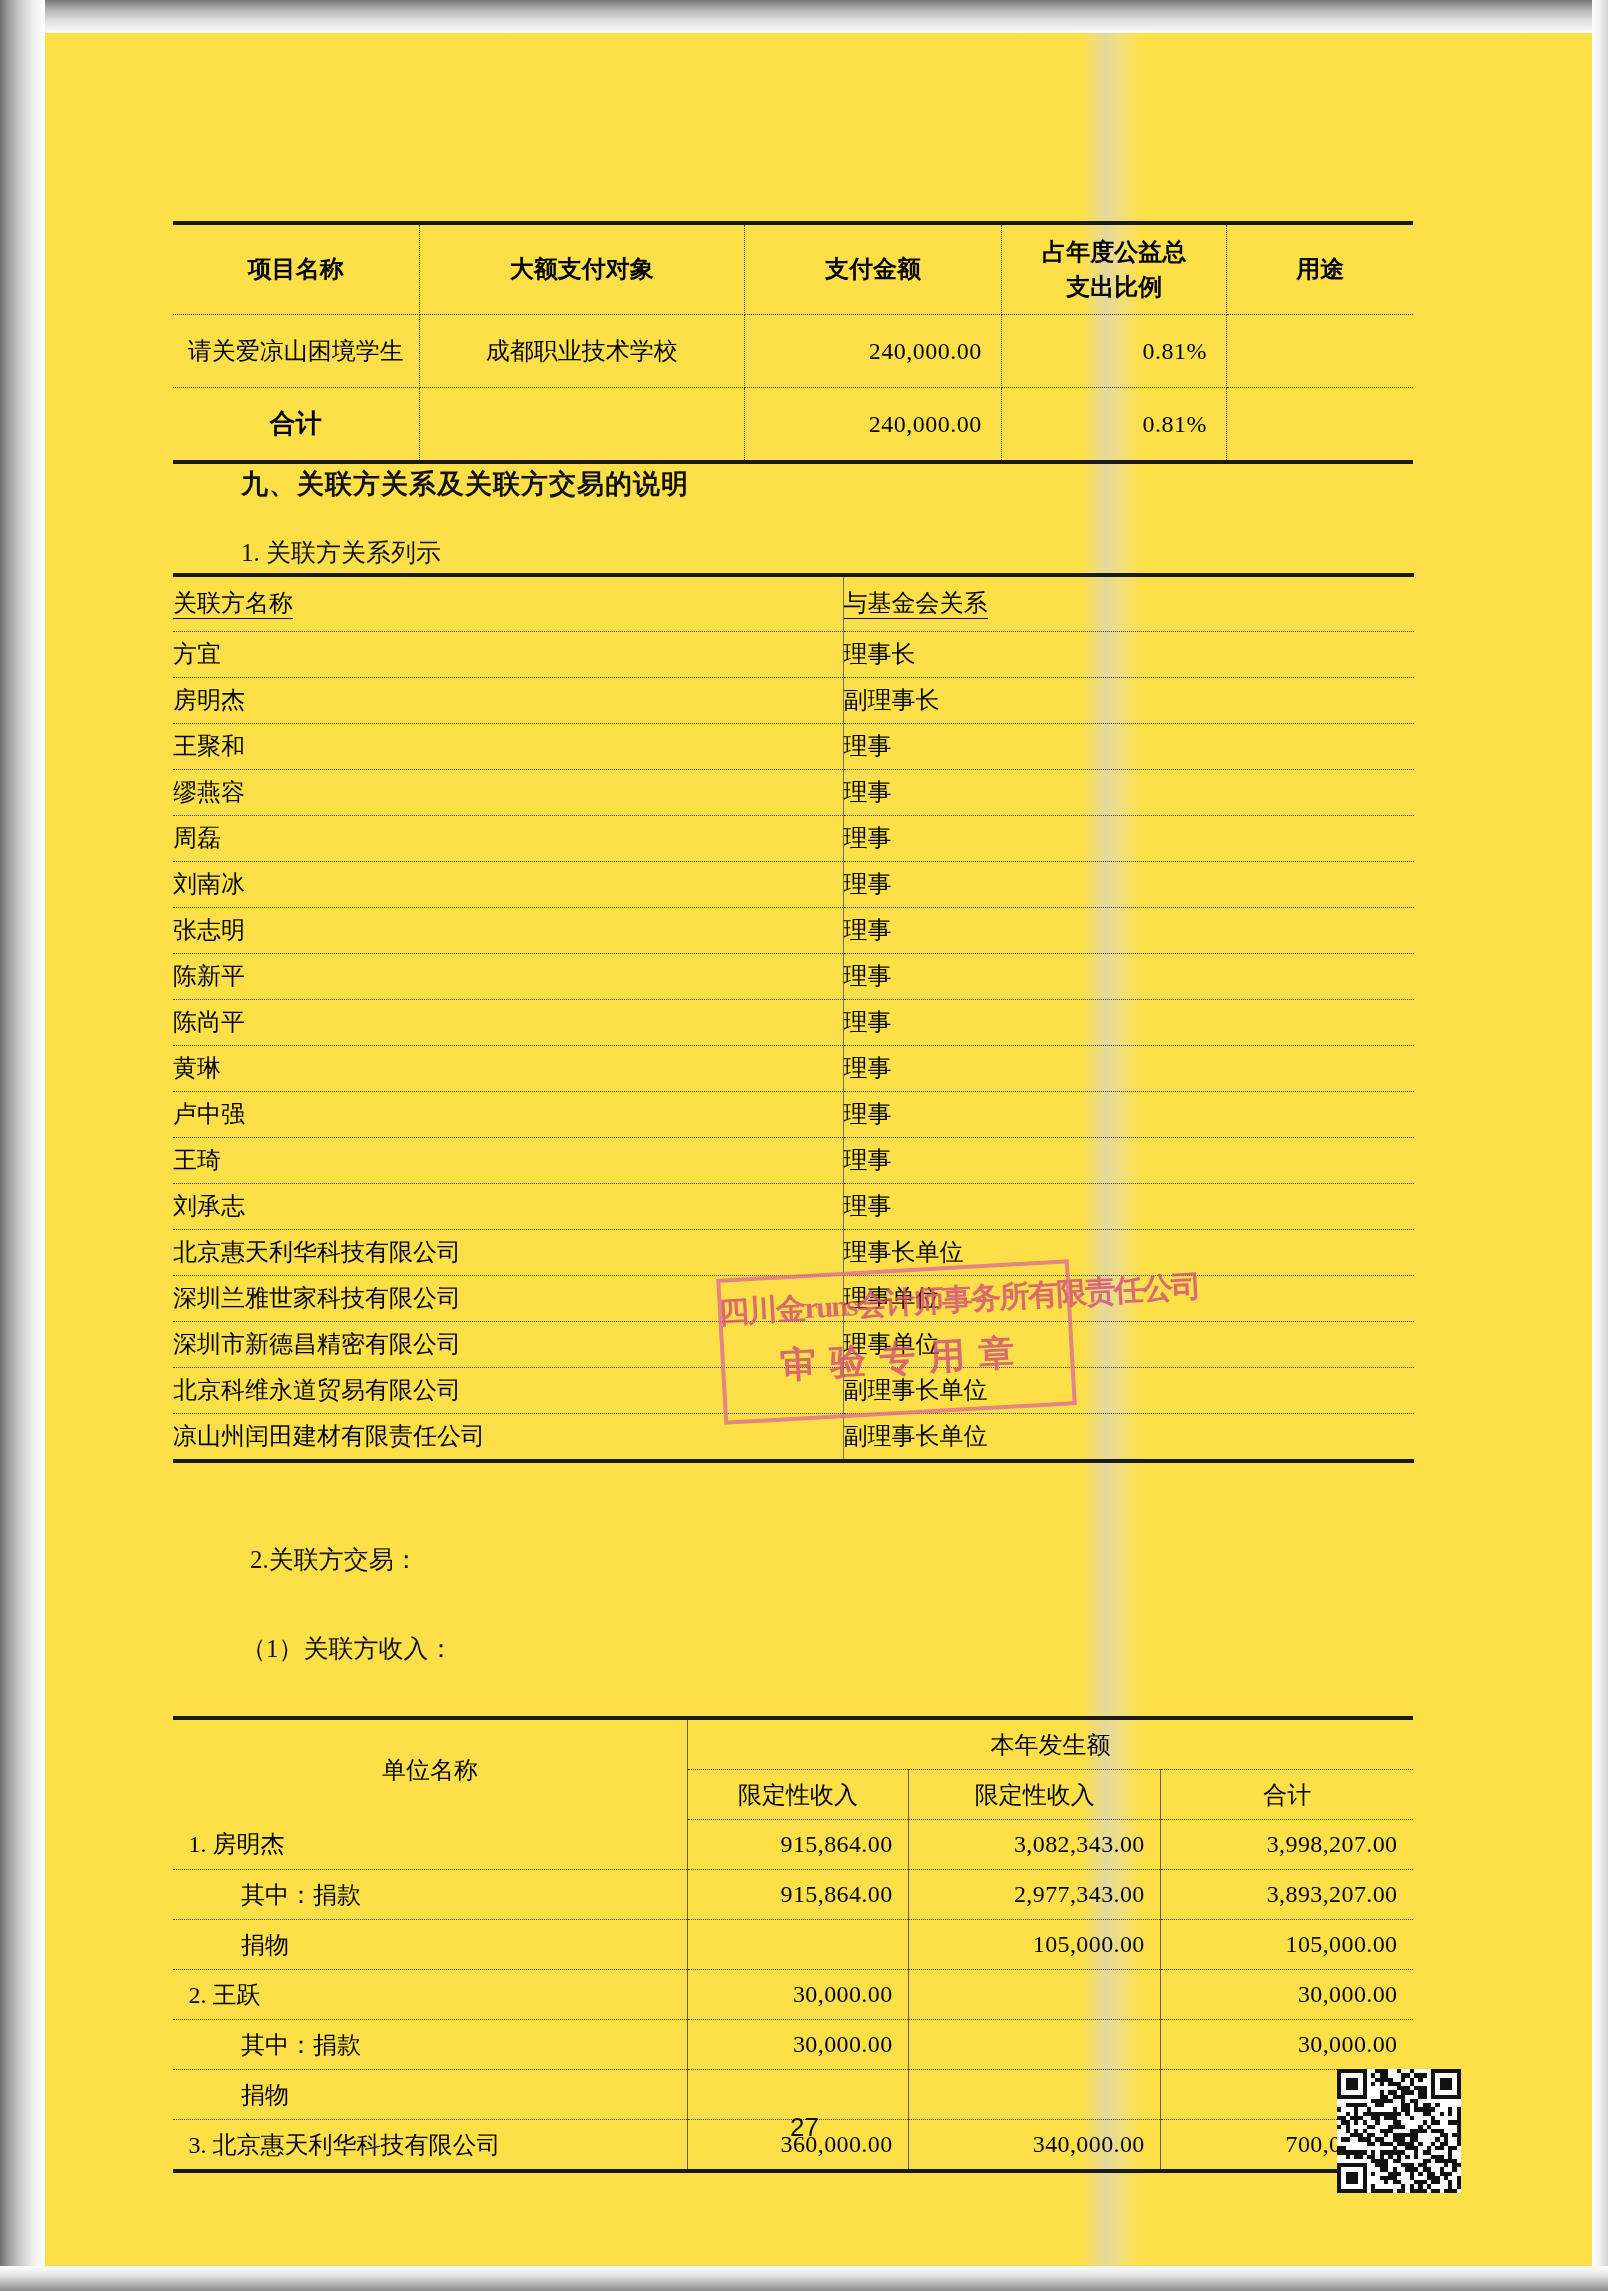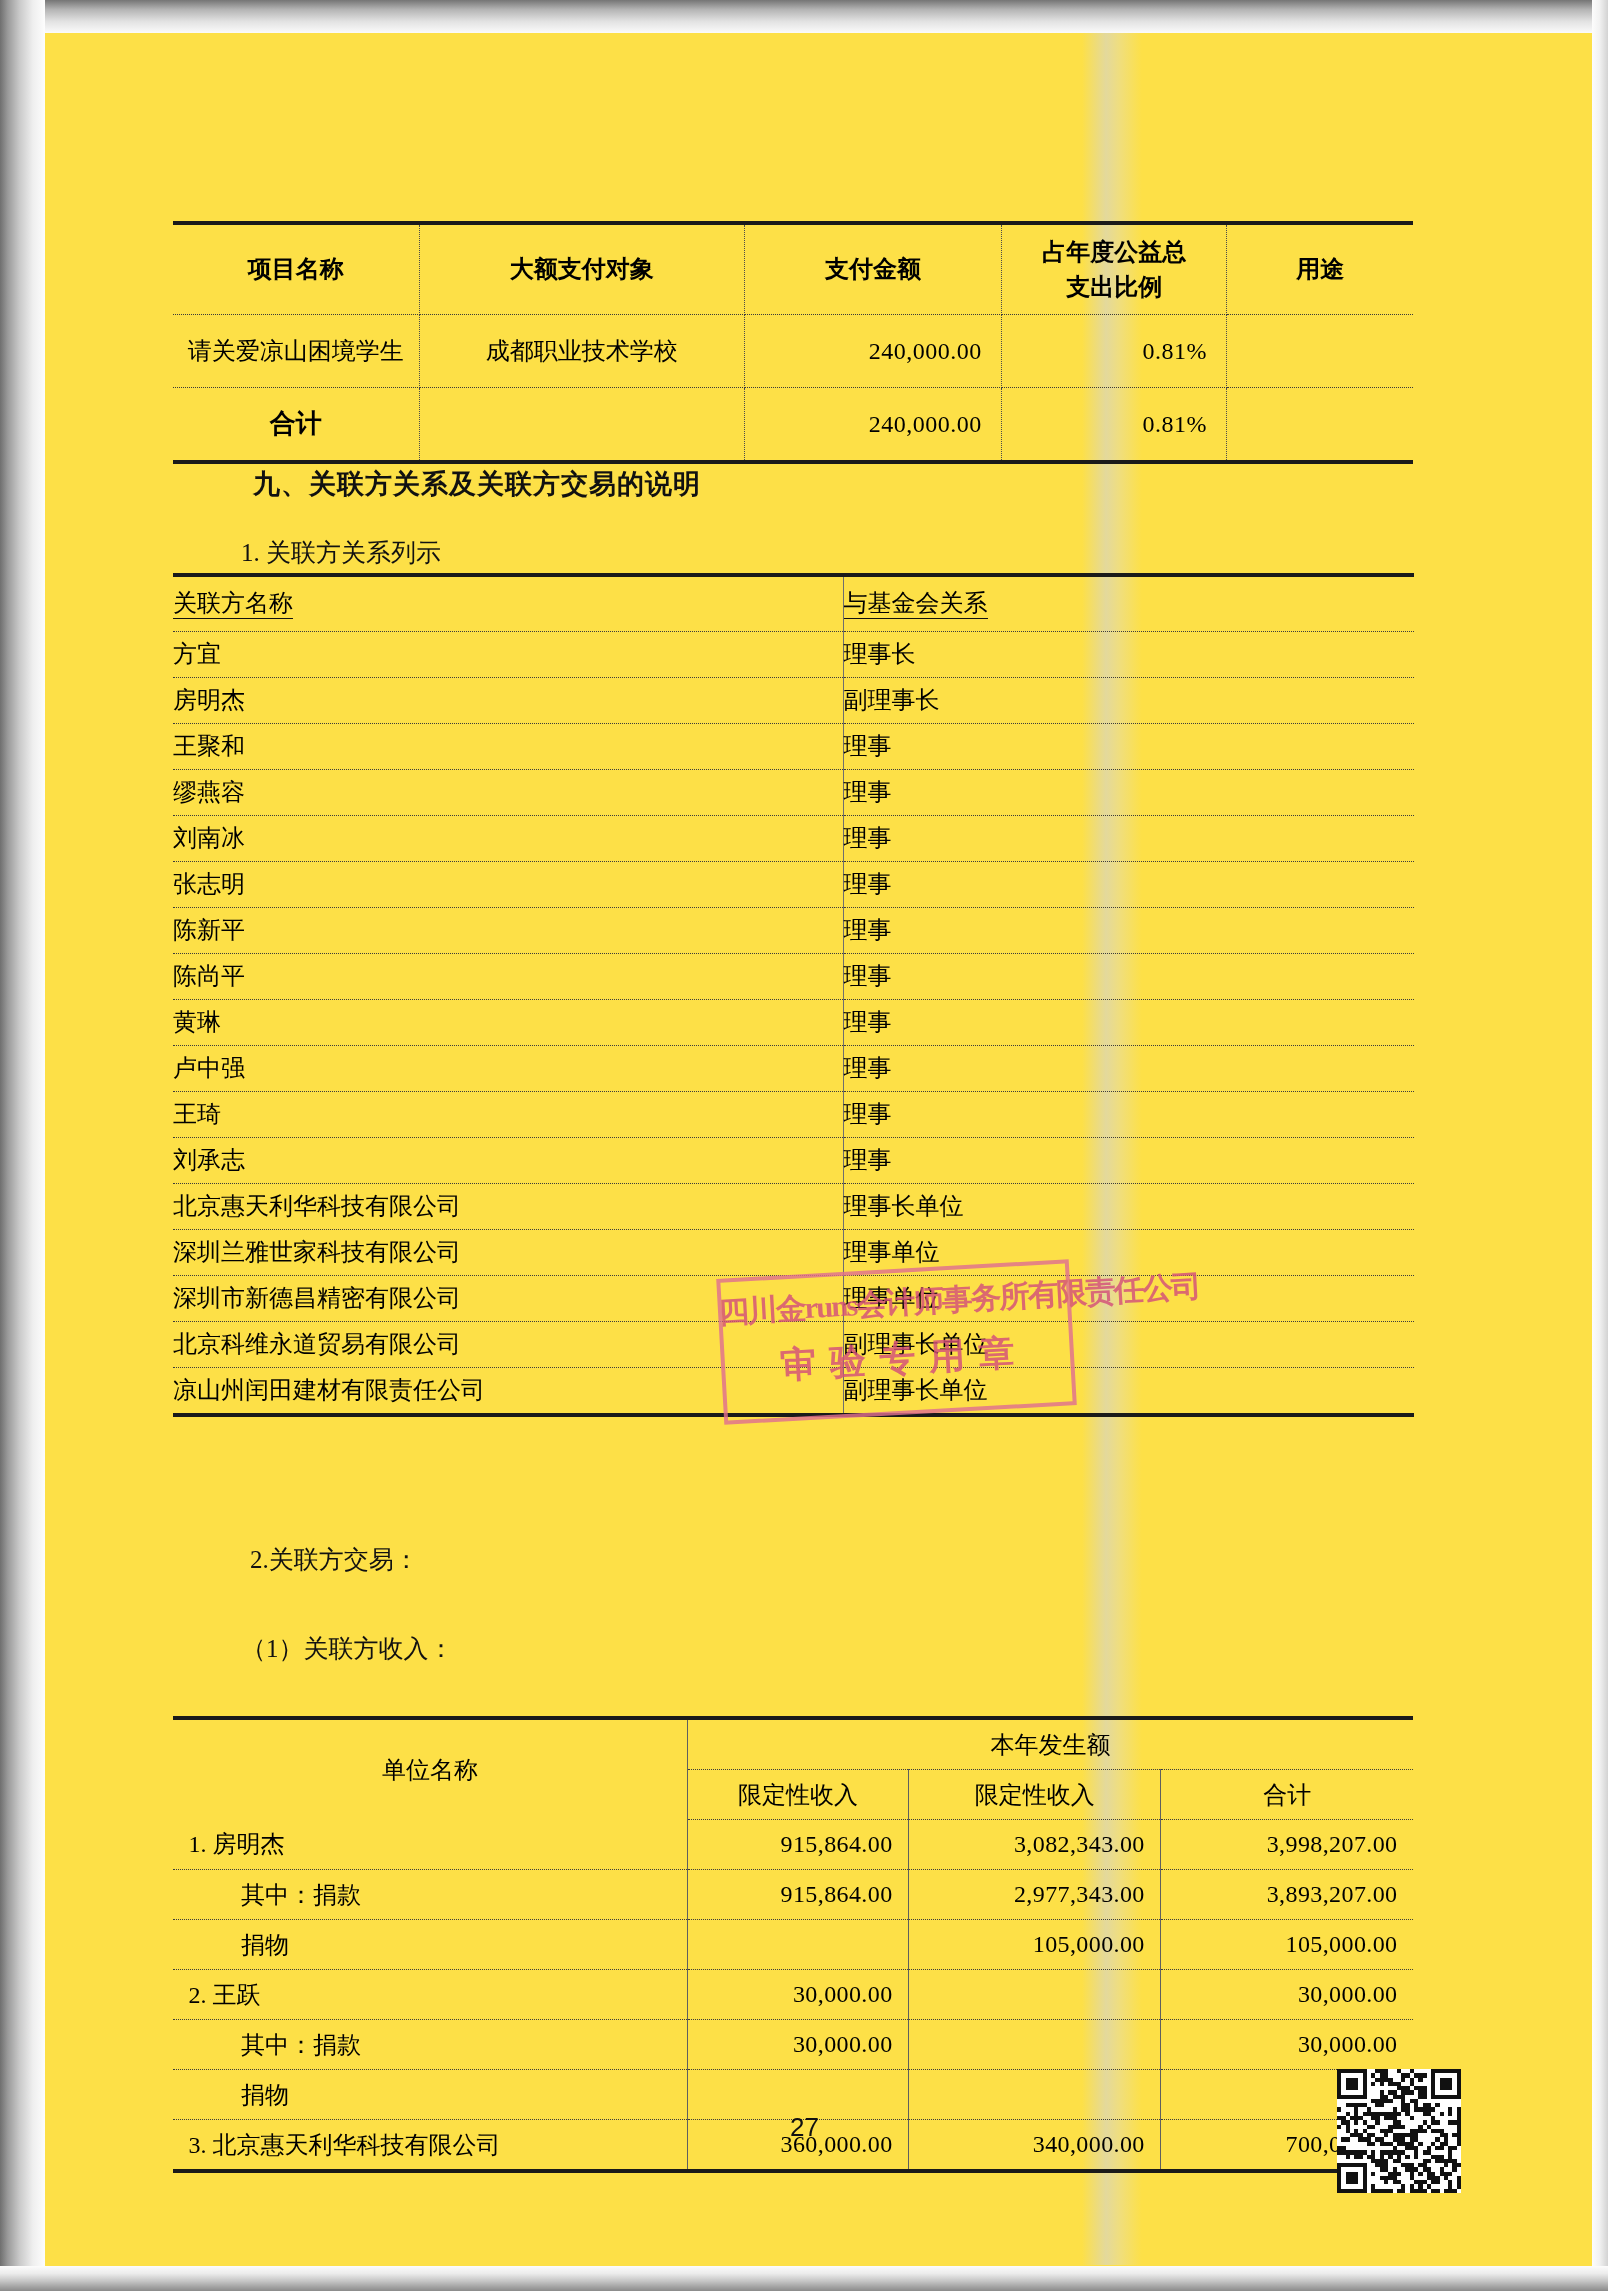--- a/index.html
+++ b/index.html
@@ -281,21 +281,21 @@
         <tr class="total">
           <td class="bold">合计</td>
           <td></td>
           <td class="num">240,000.00</td>
           <td class="num">0.81%</td>
           <td></td>
         </tr>
       </tbody>
     </table>
 
-    <div class="h-section" style="left:253px; top:466px;">九、关联方关系及关联方交易的说明</div>
+    <div class="h-section" style="left:241px; top:466px;">九、关联方关系及关联方交易的说明</div>
 
     <div class="h-sub" style="left:241px; top:536px;">1.  关联方关系列示</div>
 
     <table class="rel-table">
       <colgroup>
         <col style="width:670px">
         <col style="width:571px">
       </colgroup>
       <tbody id="rel-body">
           <tr class="hdr">
@@ -309,20 +309,24 @@
           <tr>
             <td class="name">房明杰</td>
             <td>副理事长</td>
           </tr>
           <tr>
             <td class="name">王聚和</td>
             <td>理事</td>
           </tr>
           <tr>
             <td class="name">缪燕容</td>
+            <td>理事</td>
+          </tr>
+          <tr>
+            <td class="name">周磊</td>
             <td>理事</td>
           </tr>
           <tr>
             <td class="name">刘南冰</td>
             <td>理事</td>
           </tr>
           <tr>
             <td class="name">张志明</td>
             <td>理事</td>
           </tr>

